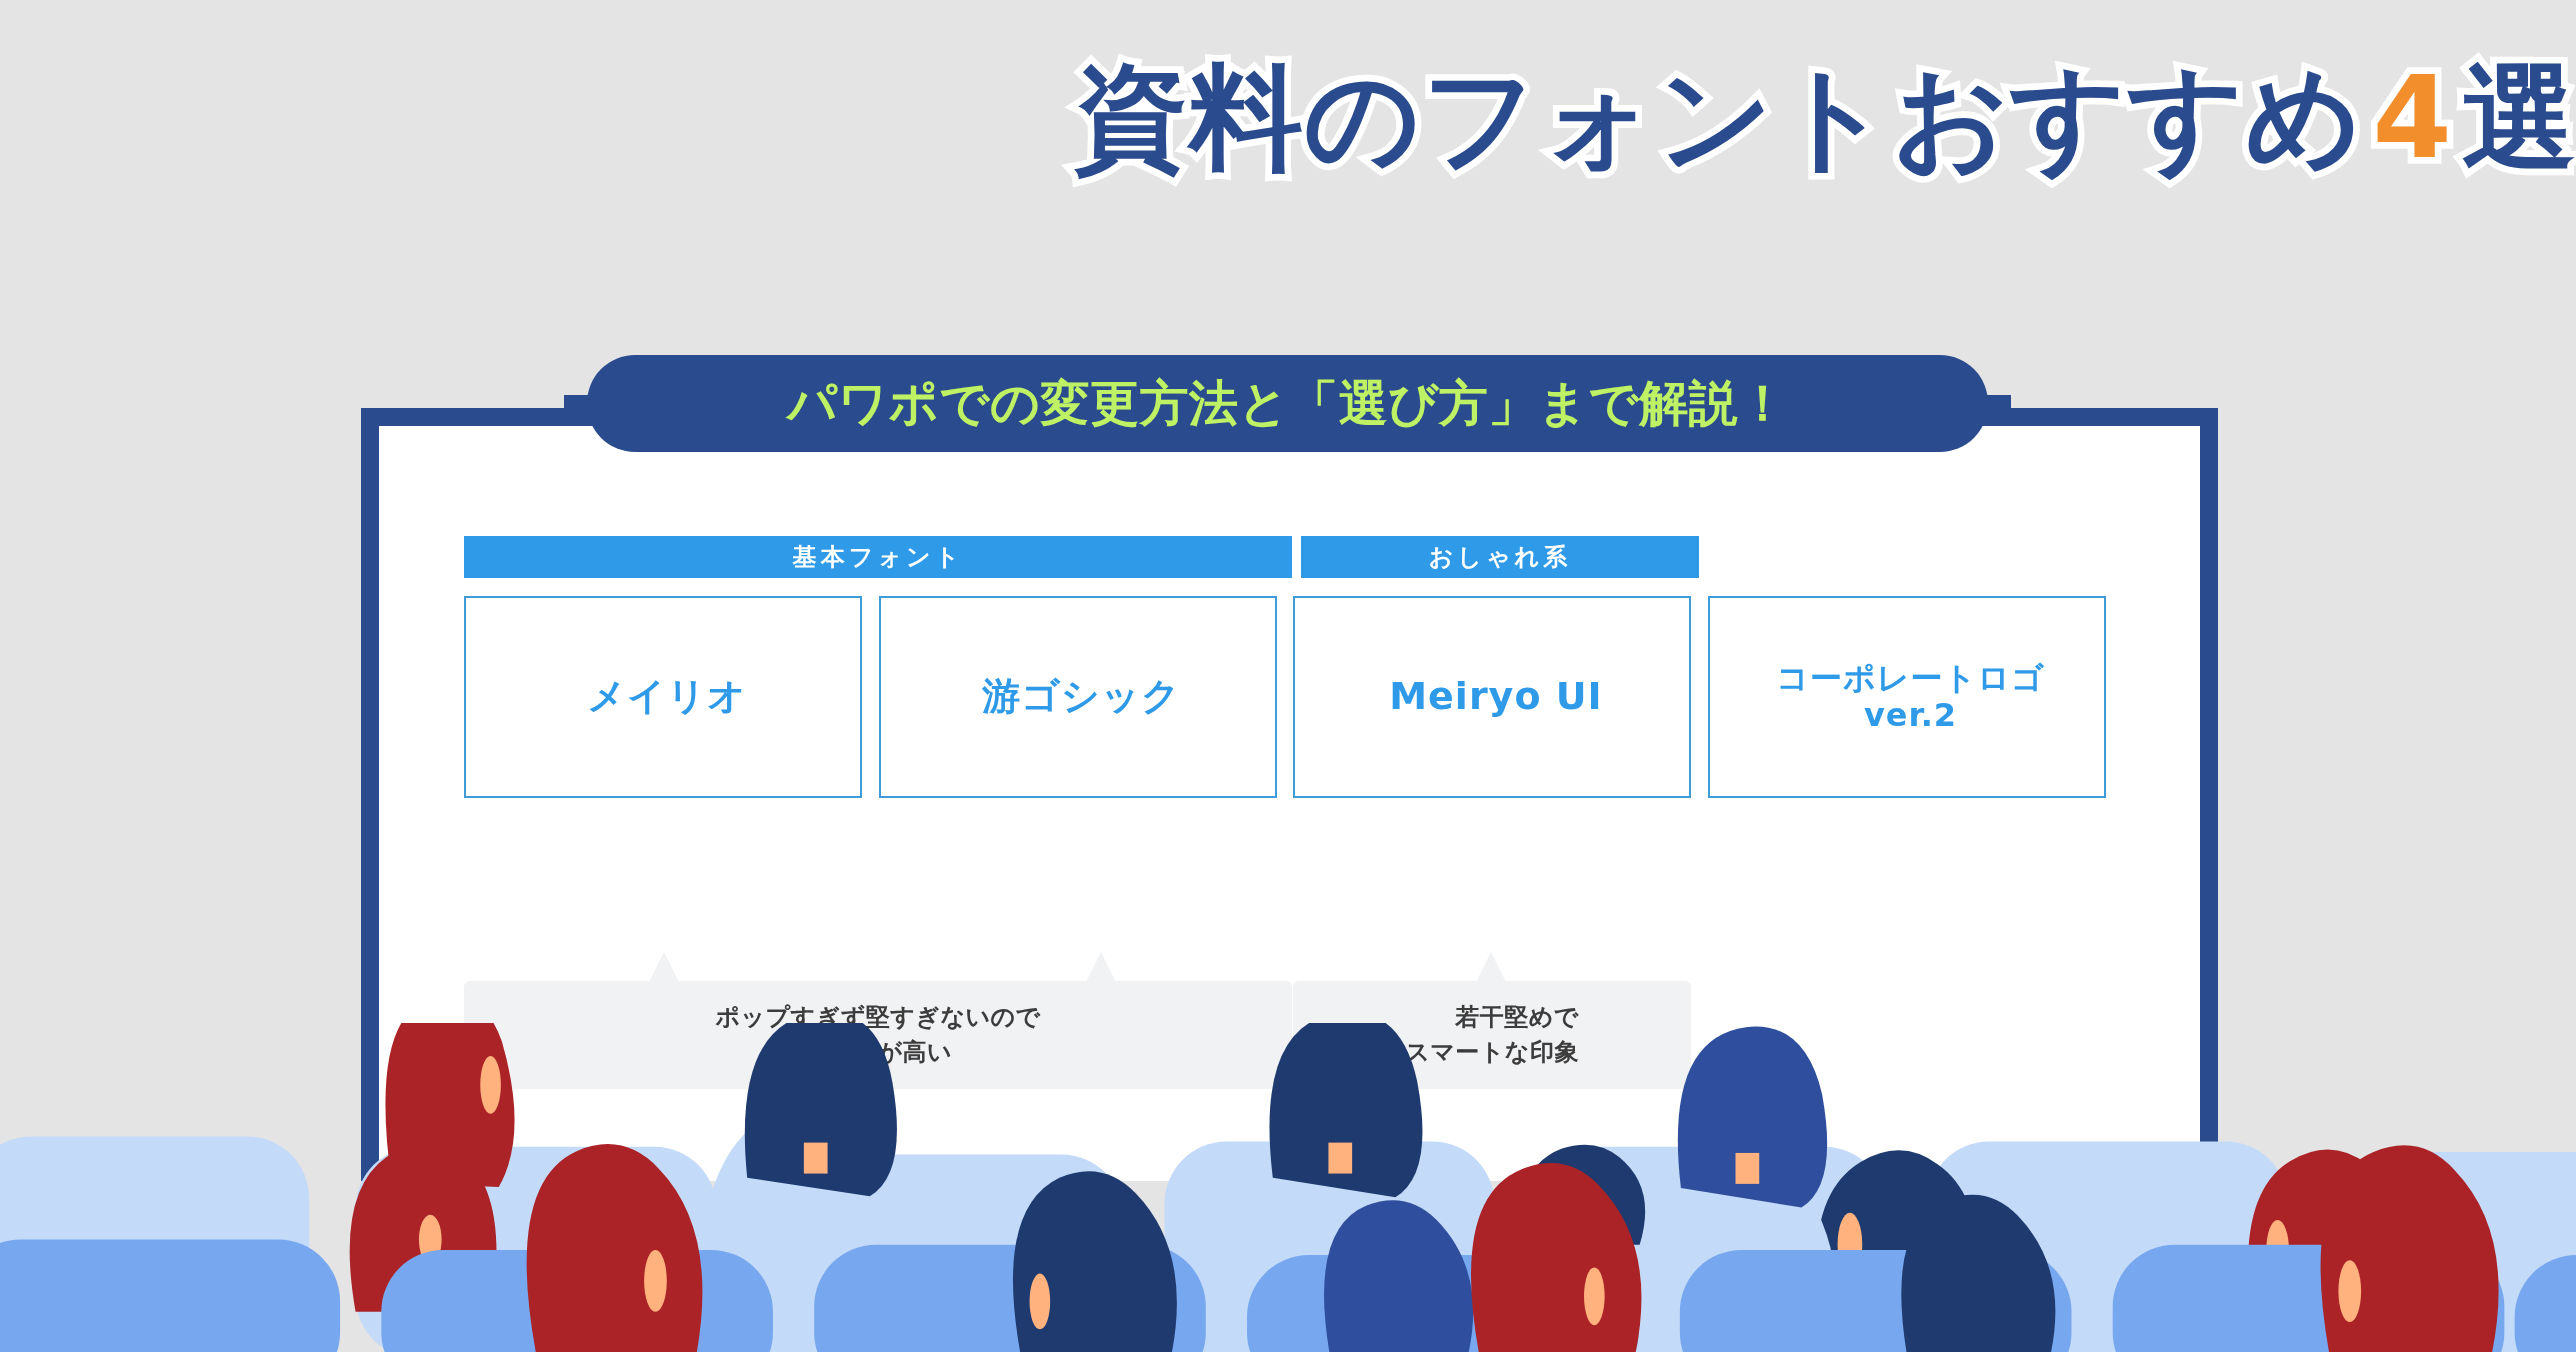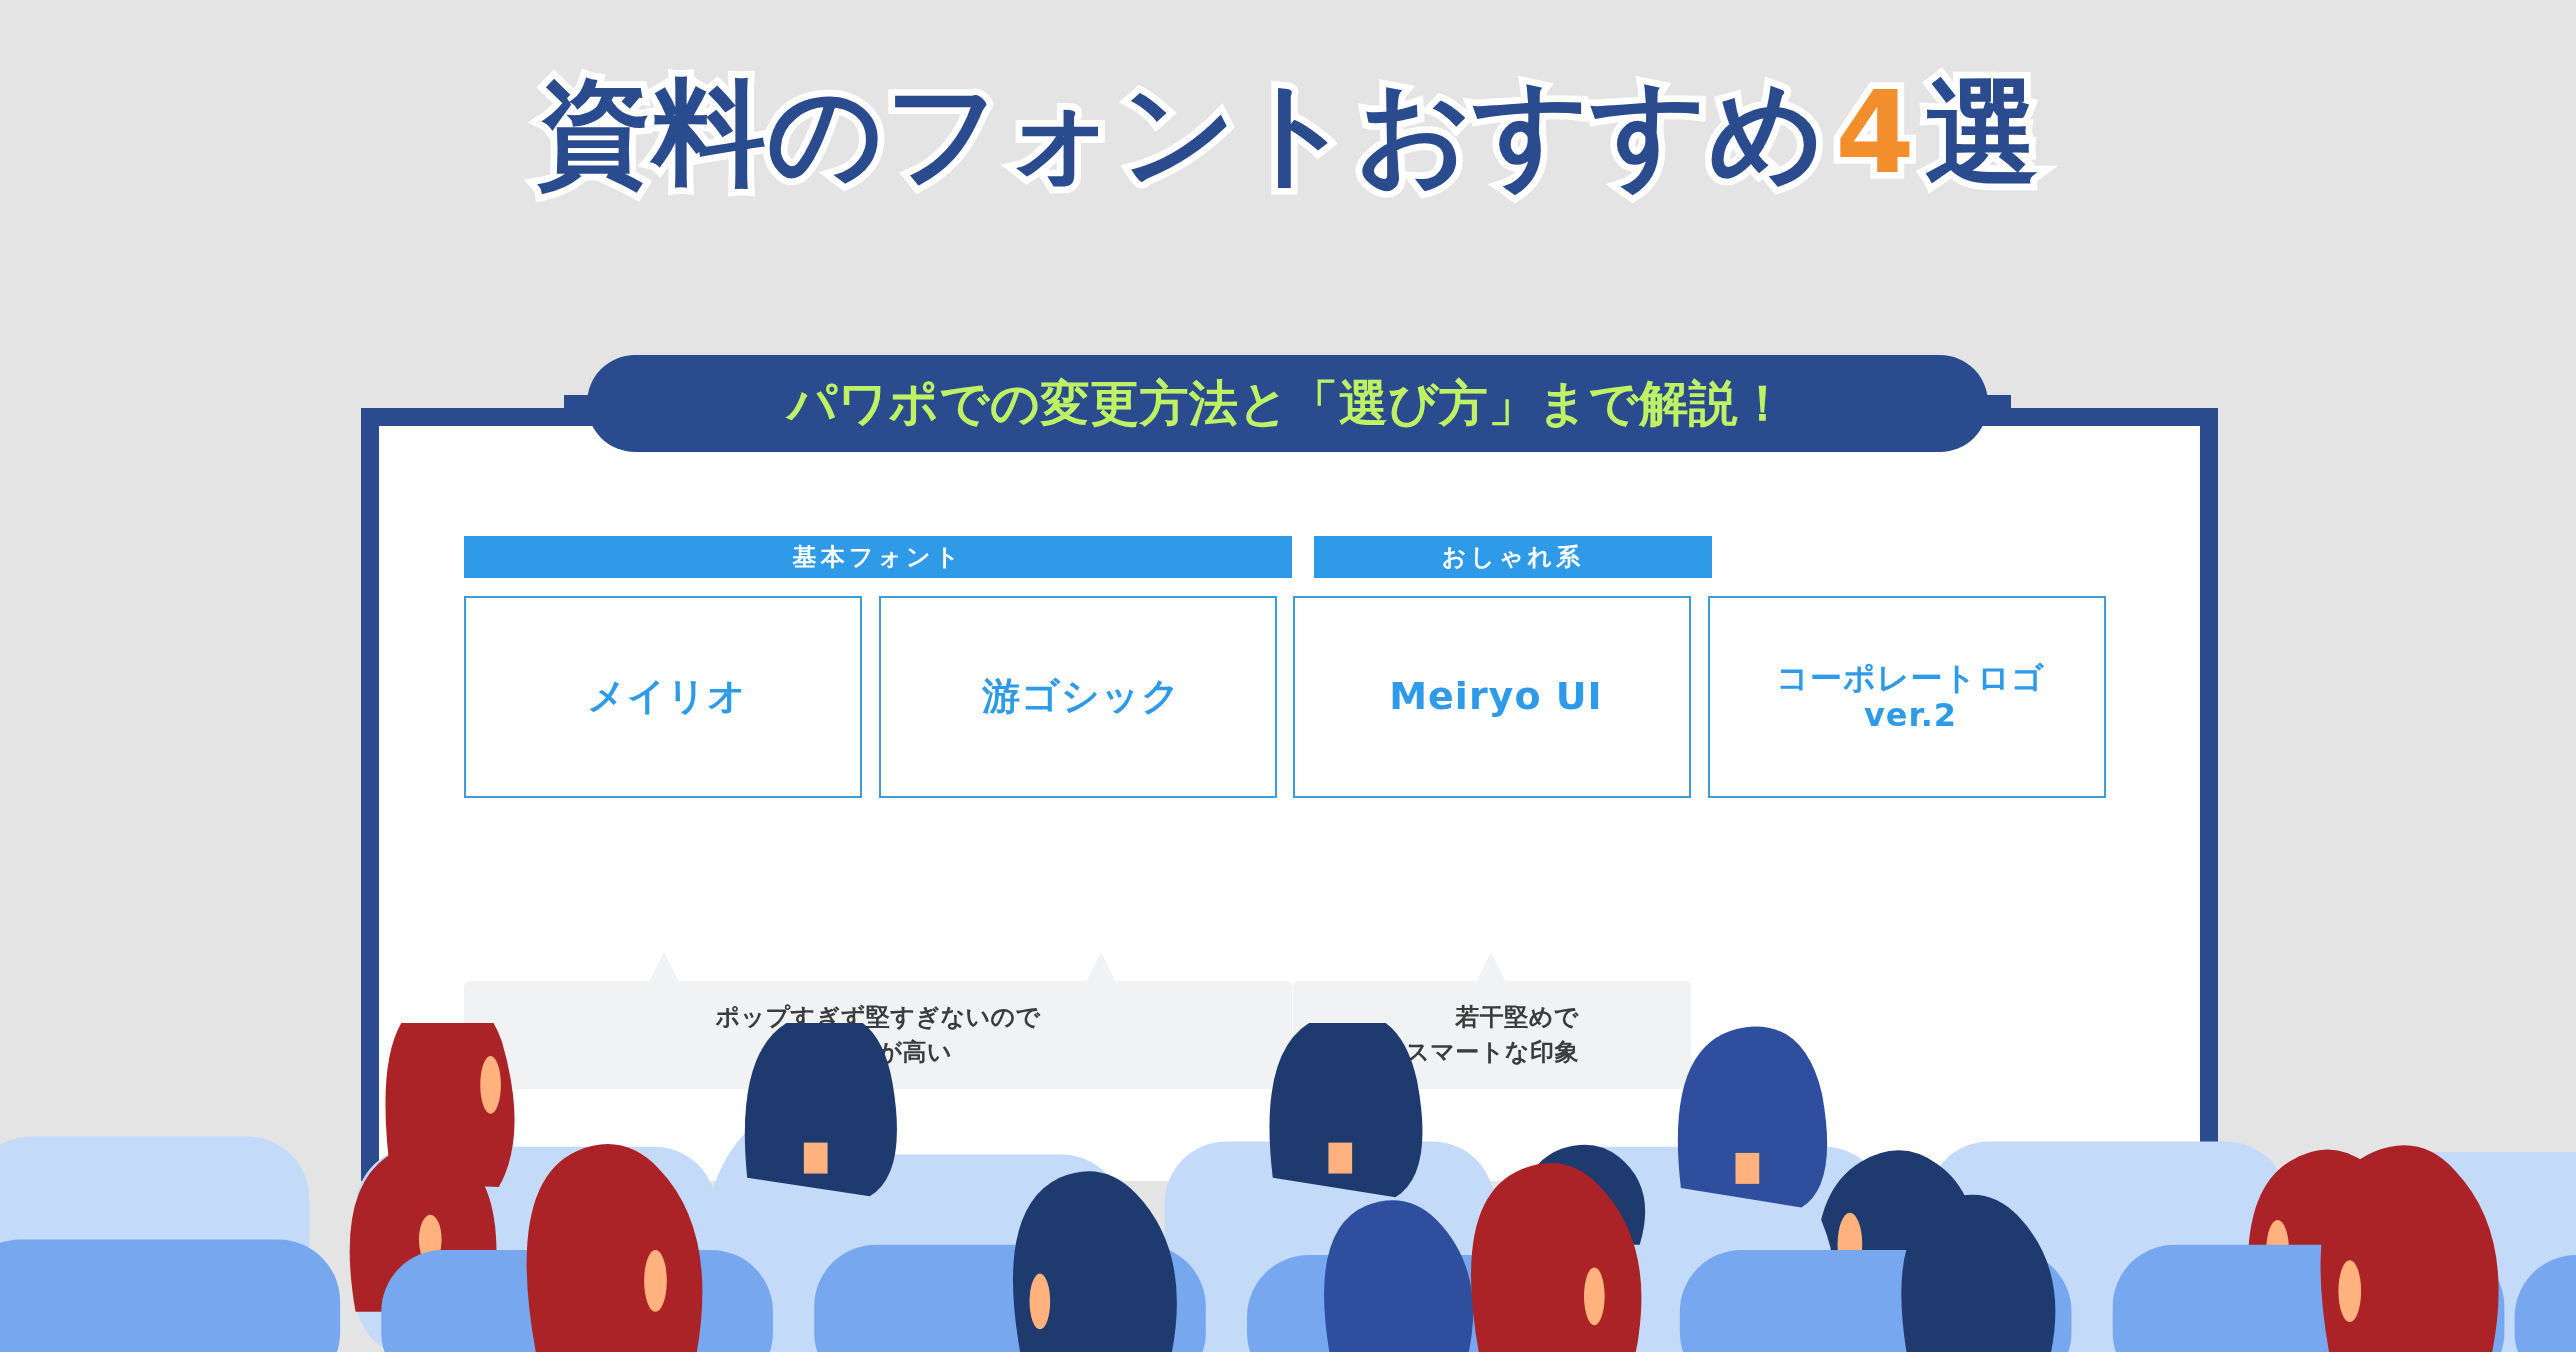--- a/index.html
+++ b/index.html
@@ -5,22 +5,22 @@
   html,body{margin:0;padding:0;}
   body{
     width:2577px;height:1353px;overflow:hidden;position:relative;
     background:#e4e4e4;
     font-family:"DejaVu Sans","Liberation Sans",sans-serif;
   }
   .stage{position:absolute;inset:0;}
 
   
   .title{
-    position:absolute;left:0;right:0;top:76px;
-    text-align:center;
+    position:absolute;left:0;right:0;top:61px;
+    text-align:right;
     font-size:114px;
     font-weight:bold;
     letter-spacing:1px;
     line-height:1.0;
     white-space:nowrap;
     z-index:30;
   }
   .title .t-main{
     color:#2a4b8d;
     -webkit-text-stroke:13.4px #ffffff;
@@ -68,21 +68,21 @@
     color:#bef264;font-weight:bold;font-size:49px;letter-spacing:0.5px;white-space:nowrap;
   }
 
   
   .grid{
     position:absolute;
     left:464px;top:536px;
     width:1651px;
     z-index:15;
   }
-  .hdr-row{display:flex;gap:22px;}
+  .hdr-row{display:flex;gap:9px;}
   .hdr{
     background:#2e9ae8;color:#fff;
     font-size:24px;font-weight:bold;letter-spacing:4.1px;
     height:42px;display:flex;align-items:center;justify-content:center;
     white-space:nowrap;
   }
   .hdr.w2{flex:0 0 828px;}
   .hdr.w1{flex:0 0 398px;}
 
   .card-row{display:flex;gap:16.5px;margin-top:17.5px;}

